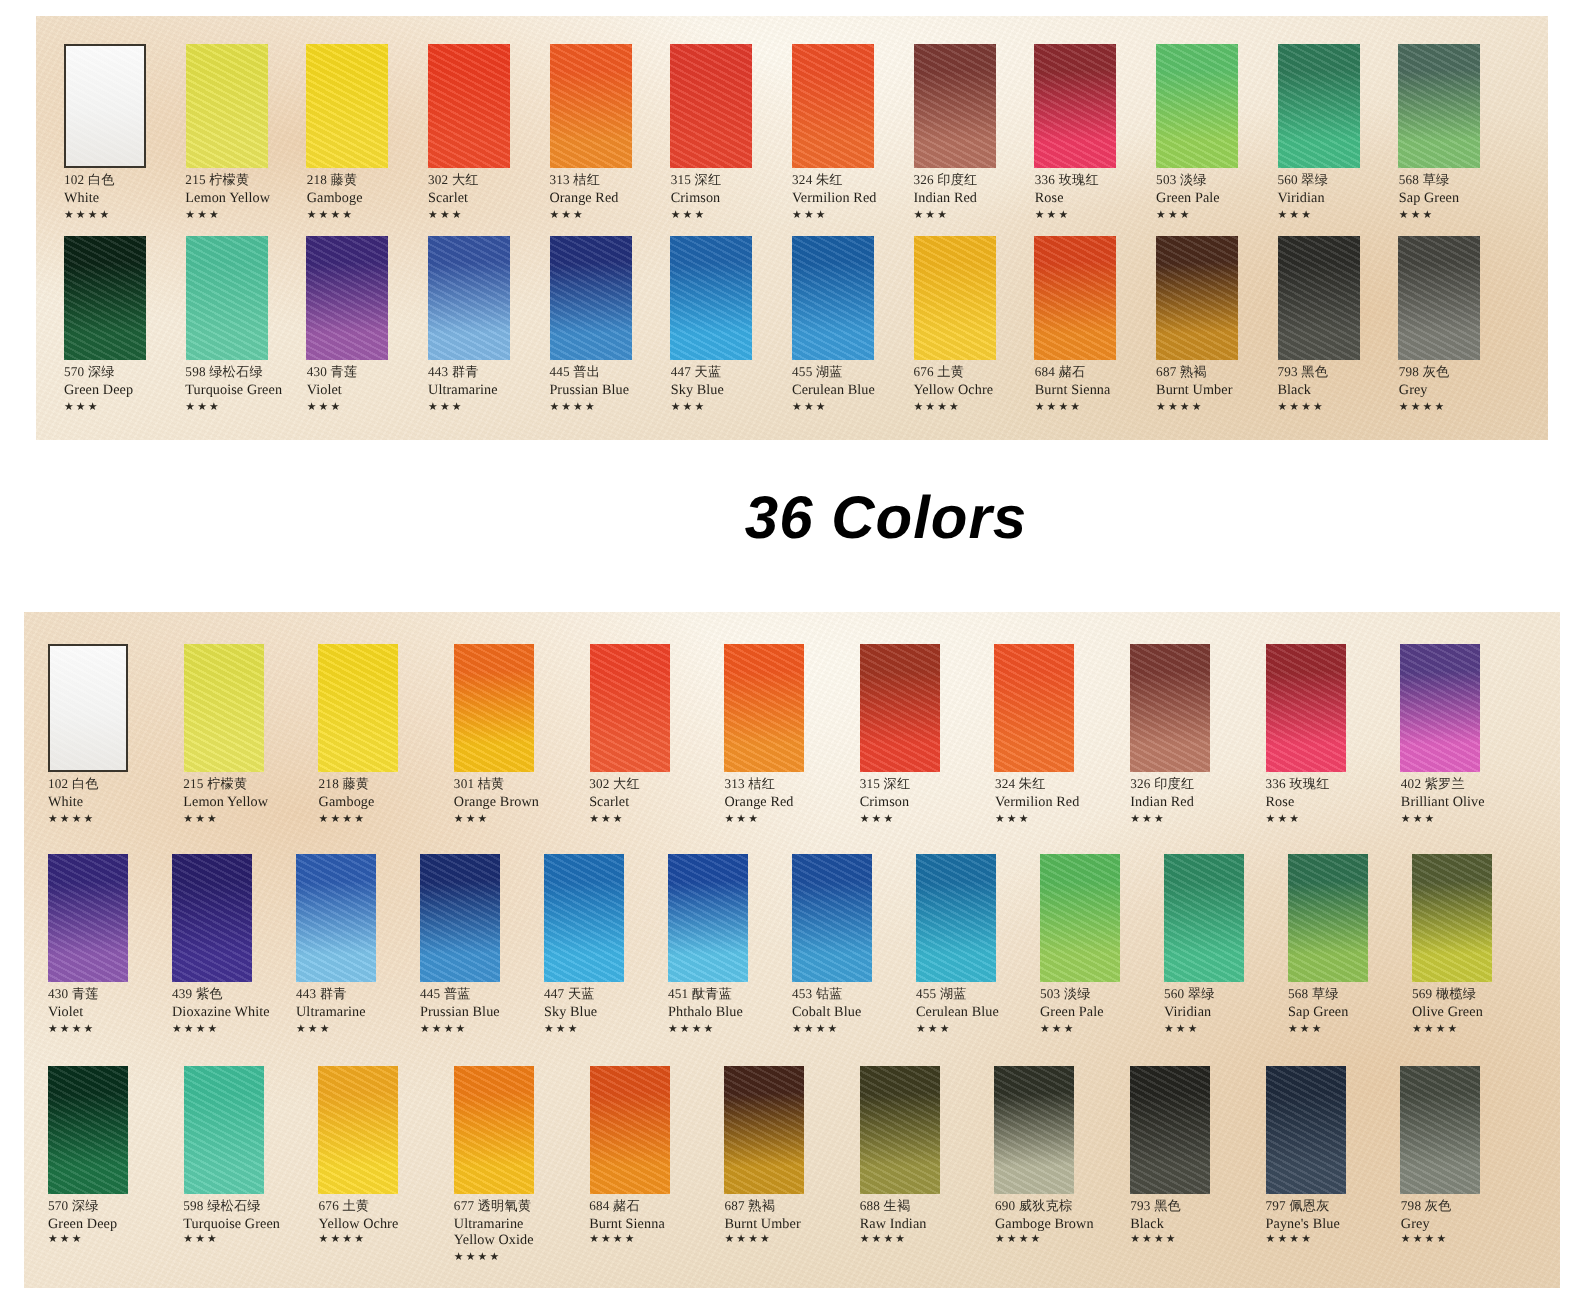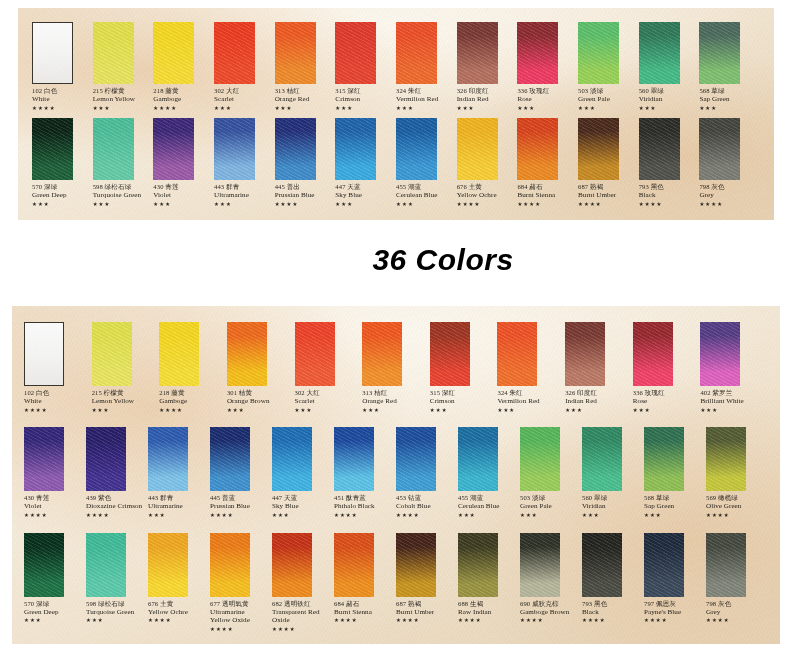--- a/index.html
+++ b/index.html
@@ -351,35 +351,35 @@
           </div>
           <div class="swatch-cell">
             <div class="chip" style="background: linear-gradient(178deg, rgb(152, 41, 47) 0%, rgb(152, 41, 47) 22%, rgb(242, 66, 104) 78%, rgb(242, 66, 104) 100%);"></div>
             <div class="label-cn">336 玫瑰红</div>
             <div class="label-en">Rose</div>
             <div class="stars">★★★</div>
           </div>
           <div class="swatch-cell">
             <div class="chip" style="background: linear-gradient(178deg, rgb(86, 61, 134) 0%, rgb(86, 61, 134) 22%, rgb(224, 98, 192) 78%, rgb(224, 98, 192) 100%);"></div>
             <div class="label-cn">402 紫罗兰</div>
-            <div class="label-en">Brilliant White</div>
+            <div class="label-en">Brilliant Olive</div>
             <div class="stars">★★★</div>
           </div>
         </div>
         <div class="swatch-row">
           <div class="swatch-cell">
             <div class="chip" style="background: linear-gradient(178deg, rgb(53, 39, 122) 0%, rgb(53, 39, 122) 22%, rgb(141, 90, 176) 78%, rgb(141, 90, 176) 100%);"></div>
             <div class="label-cn">430 青莲</div>
             <div class="label-en">Violet</div>
             <div class="stars">★★★★</div>
           </div>
           <div class="swatch-cell">
             <div class="chip" style="background: linear-gradient(178deg, rgb(42, 31, 107) 0%, rgb(42, 31, 107) 22%, rgb(67, 49, 145) 78%, rgb(67, 49, 145) 100%);"></div>
             <div class="label-cn">439 紫色</div>
-            <div class="label-en">Dioxazine Crimson</div>
+            <div class="label-en">Dioxazine White</div>
             <div class="stars">★★★★</div>
           </div>
           <div class="swatch-cell">
             <div class="chip" style="background: linear-gradient(178deg, rgb(45, 92, 176) 0%, rgb(45, 92, 176) 22%, rgb(126, 196, 234) 78%, rgb(126, 196, 234) 100%);"></div>
             <div class="label-cn">443 群青</div>
             <div class="label-en">Ultramarine</div>
             <div class="stars">★★★</div>
           </div>
           <div class="swatch-cell">
             <div class="chip" style="background: linear-gradient(178deg, rgb(27, 45, 112) 0%, rgb(27, 45, 112) 22%, rgb(63, 145, 207) 78%, rgb(63, 145, 207) 100%);"></div>
@@ -389,21 +389,21 @@
           </div>
           <div class="swatch-cell">
             <div class="chip" style="background: linear-gradient(178deg, rgb(30, 110, 181) 0%, rgb(30, 110, 181) 22%, rgb(63, 179, 228) 78%, rgb(63, 179, 228) 100%);"></div>
             <div class="label-cn">447 天蓝</div>
             <div class="label-en">Sky Blue</div>
             <div class="stars">★★★</div>
           </div>
           <div class="swatch-cell">
             <div class="chip" style="background: linear-gradient(178deg, rgb(28, 74, 160) 0%, rgb(28, 74, 160) 22%, rgb(92, 195, 232) 78%, rgb(92, 195, 232) 100%);"></div>
             <div class="label-cn">451 酞青蓝</div>
-            <div class="label-en">Phthalo Black</div>
+            <div class="label-en">Phthalo Blue</div>
             <div class="stars">★★★★</div>
           </div>
           <div class="swatch-cell">
             <div class="chip" style="background: linear-gradient(178deg, rgb(29, 79, 158) 0%, rgb(29, 79, 158) 22%, rgb(63, 159, 212) 78%, rgb(63, 159, 212) 100%);"></div>
             <div class="label-cn">453 钴蓝</div>
             <div class="label-en">Cobalt Blue</div>
             <div class="stars">★★★★</div>
           </div>
           <div class="swatch-cell">
             <div class="chip" style="background: linear-gradient(178deg, rgb(27, 111, 163) 0%, rgb(27, 111, 163) 22%, rgb(58, 182, 207) 78%, rgb(58, 182, 207) 100%);"></div>
@@ -455,26 +455,20 @@
             <div class="label-en">Yellow Ochre</div>
             <div class="stars">★★★★</div>
           </div>
           <div class="swatch-cell">
             <div class="chip" style="background: linear-gradient(178deg, rgb(238, 124, 22) 0%, rgb(238, 124, 22) 22%, rgb(248, 192, 31) 78%, rgb(248, 192, 31) 100%);"></div>
             <div class="label-cn">677 透明氧黄</div>
             <div class="label-en wrapped">Ultramarine Yellow Oxide</div>
             <div class="stars">★★★★</div>
           </div>
           <div class="swatch-cell">
-            <div class="chip" style="background: linear-gradient(178deg, rgb(198, 50, 22) 0%, rgb(198, 50, 22) 22%, rgb(239, 139, 28) 78%, rgb(239, 139, 28) 100%);"></div>
-            <div class="label-cn">682 透明铁红</div>
-            <div class="label-en wrapped">Transparent Red Oxide</div>
-            <div class="stars">★★★★</div>
-          </div>
-          <div class="swatch-cell">
             <div class="chip" style="background: linear-gradient(178deg, rgb(220, 79, 24) 0%, rgb(220, 79, 24) 22%, rgb(240, 144, 30) 78%, rgb(240, 144, 30) 100%);"></div>
             <div class="label-cn">684 赭石</div>
             <div class="label-en">Burnt Sienna</div>
             <div class="stars">★★★★</div>
           </div>
           <div class="swatch-cell">
             <div class="chip" style="background: linear-gradient(178deg, rgb(70, 37, 26) 0%, rgb(70, 37, 26) 22%, rgb(201, 149, 31) 78%, rgb(201, 149, 31) 100%);"></div>
             <div class="label-cn">687 熟褐</div>
             <div class="label-en">Burnt Umber</div>
             <div class="stars">★★★★</div>

